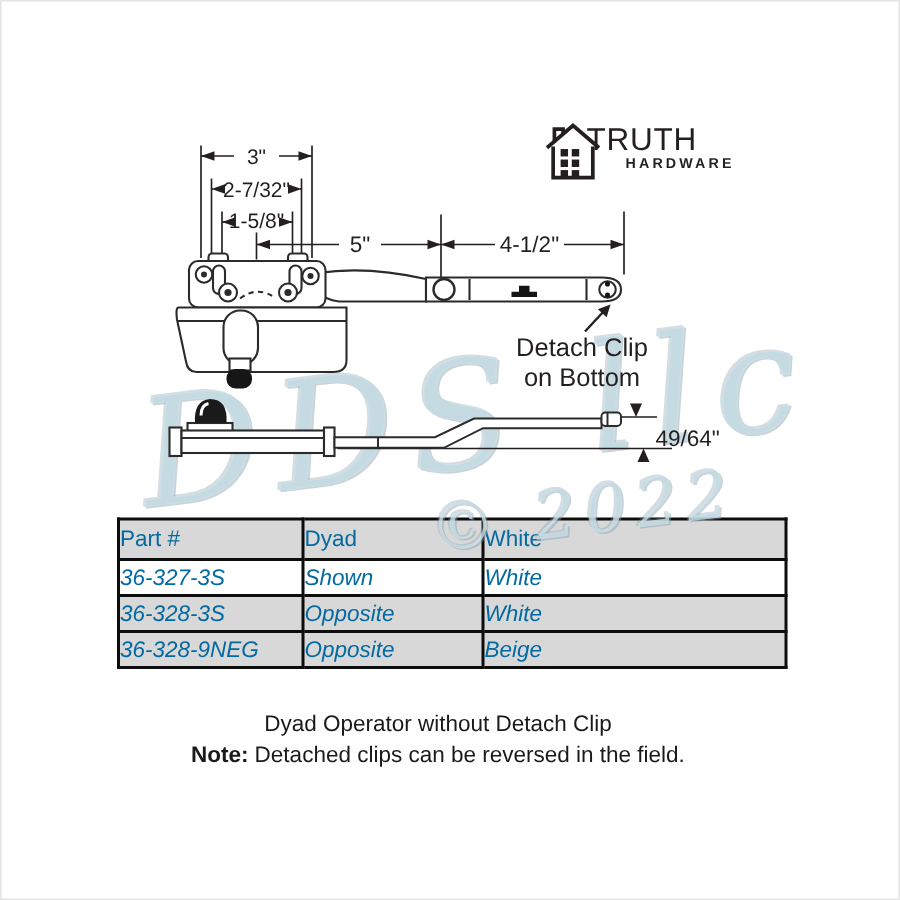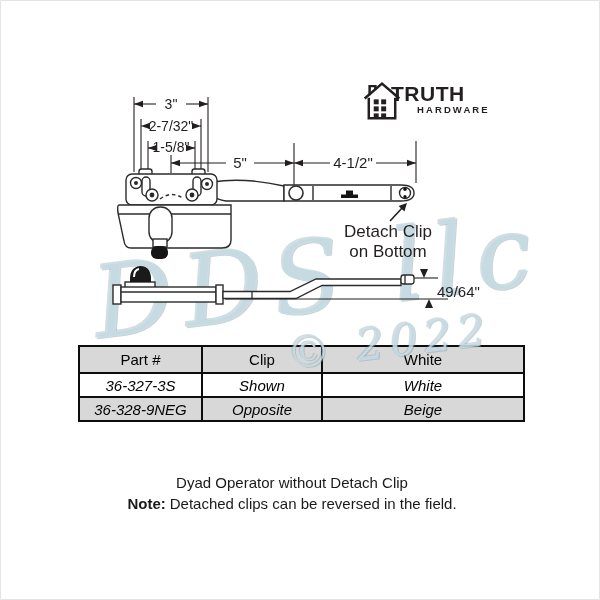--- a/index.html
+++ b/index.html
@@ -19,30 +19,30 @@
   .wm1{left:92px;top:218px;font-size:100px;letter-spacing:10px;transform:rotate(-7deg);}
   .wm2{left:286px;top:316px;font-size:44px;letter-spacing:6px;transform:rotate(-7deg);}
   
   svg.diagram{position:absolute;left:0;top:0;z-index:4;}
   .dim-text{font:14px "Liberation Sans",sans-serif;fill:#231f20;}
   .dim-text-lg{font:15px "Liberation Sans",sans-serif;fill:#231f20;}
   .callout-text{font:17px "Liberation Sans",sans-serif;fill:#231f20;}
   
   .logo{position:absolute;left:363px;top:78px;width:115px;height:48px;z-index:4;}
   .logo .house{position:absolute;left:0;top:2px;}
-  .logo .truth{position:absolute;left:28px;top:4px;font-size:21px;font-weight:bold;letter-spacing:0.5px;color:#231f20;}
+  .logo .truth{position:absolute;left:28px;top:4px;font-size:21px;font-weight:normal;letter-spacing:0.5px;color:#231f20;}
   .logo .hardware{position:absolute;left:30px;top:26px;font-size:9.5px;font-weight:bold;letter-spacing:2.1px;color:#231f20;padding-left:24px;}
   
   table.parts{
     position:absolute;left:78px;top:345px;width:445px;z-index:2;
     border-collapse:collapse;table-layout:fixed;background:#fff;
   }
   table.parts th,table.parts td{
-    border:2px solid #0d0d0d;text-align:center;vertical-align:middle;
-    font-size:15px;font-weight:normal;color:#000000;padding:0;
+    border:2px solid #0d0d0d;text-align:left;vertical-align:middle;
+    font-size:15px;font-weight:normal;color:#0369a1;padding:0;
   }
   table.parts th{height:25px;background:#d8d8d8;}
   table.parts td{height:22px;font-style:italic;}
   tr.row-alt td{background:#d8d8d8;}
   
   .caption{position:absolute;left:0;width:584px;text-align:center;z-index:2;color:#1a1a1a;}
   .cap-title{top:474px;font-size:15px;}
   .cap-note{top:495px;font-size:15px;}
   .cap-note .note-label{font-weight:bold;margin-right:4px;}
   .cap-handle{top:515px;font-size:18px;}
@@ -200,31 +200,36 @@
 
   <table class="parts">
     <colgroup>
         <col style="width:123px">
         <col style="width:120px">
         <col style="width:202px">
       </colgroup>
     <thead>
       <tr>
         <th>Part #</th>
-        <th>Clip</th>
+        <th>Dyad</th>
         <th>White</th>
       </tr>
     </thead>
     <tbody>
       <tr>
         <td>36-327-3S</td>
         <td>Shown</td>
         <td>White</td>
       </tr>
       <tr class="row-alt">
+        <td>36-328-3S</td>
+        <td>Opposite</td>
+        <td>White</td>
+      </tr>
+      <tr class="row-alt">
         <td>36-328-9NEG</td>
         <td>Opposite</td>
         <td>Beige</td>
       </tr>
     </tbody>
   </table>
 
   <div class="caption cap-title">Dyad Operator without Detach Clip</div>
   <div class="caption cap-note">
     <span class="note-label">Note:</span><span>Detached clips can be reversed in the field.</span>

